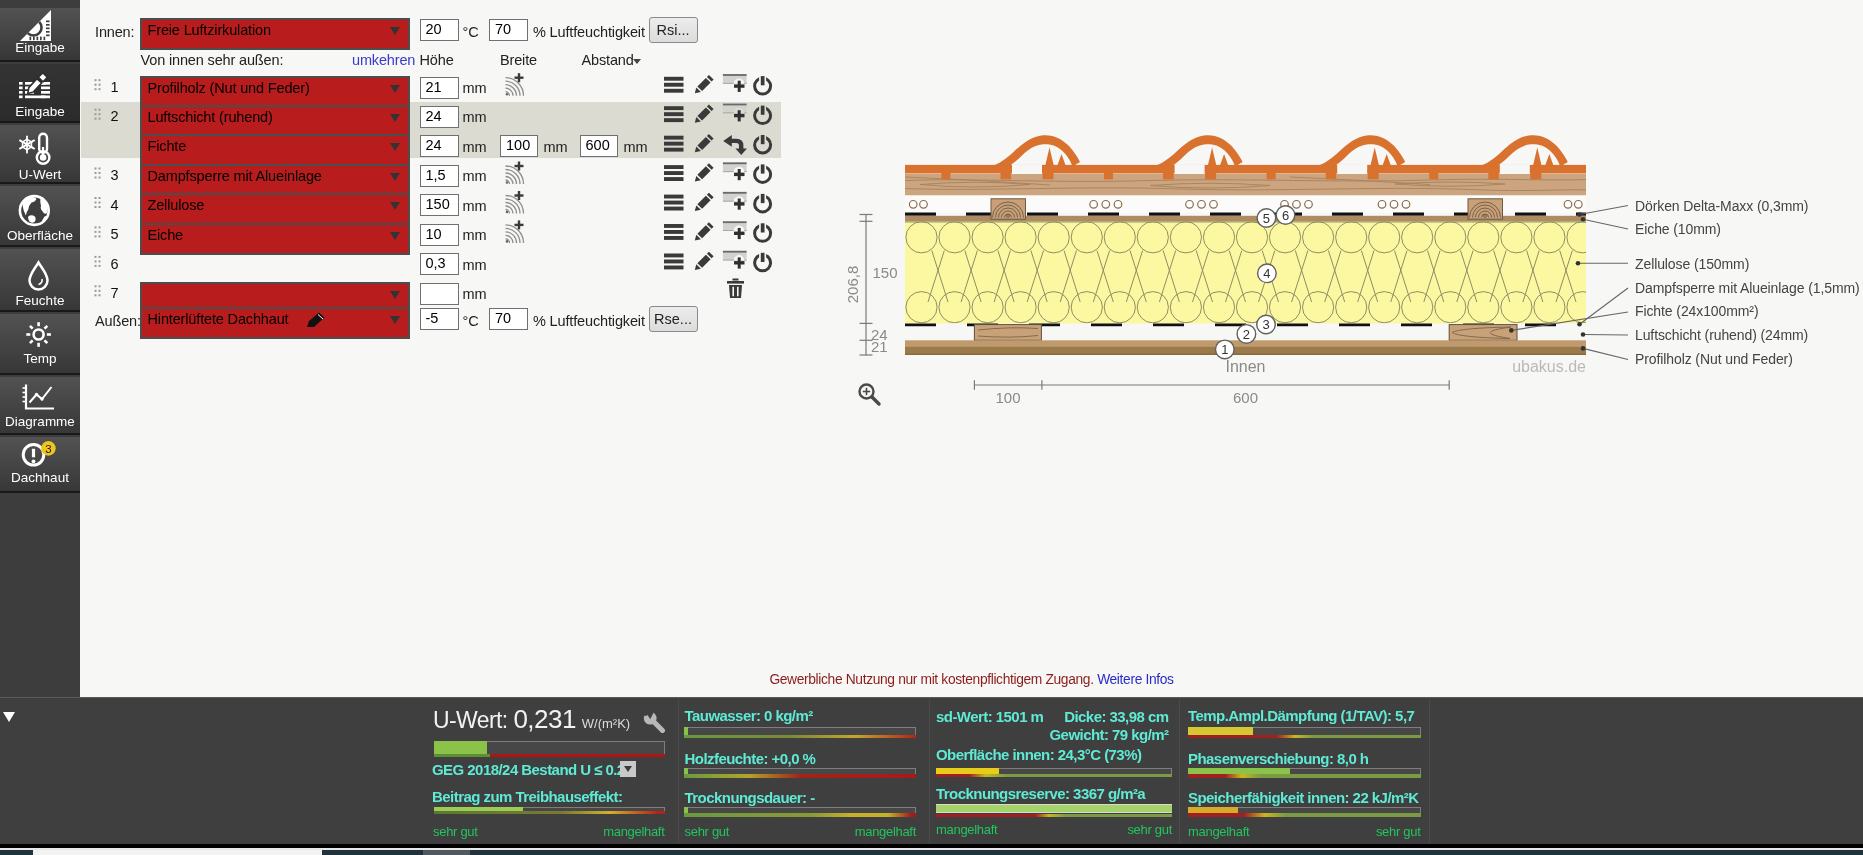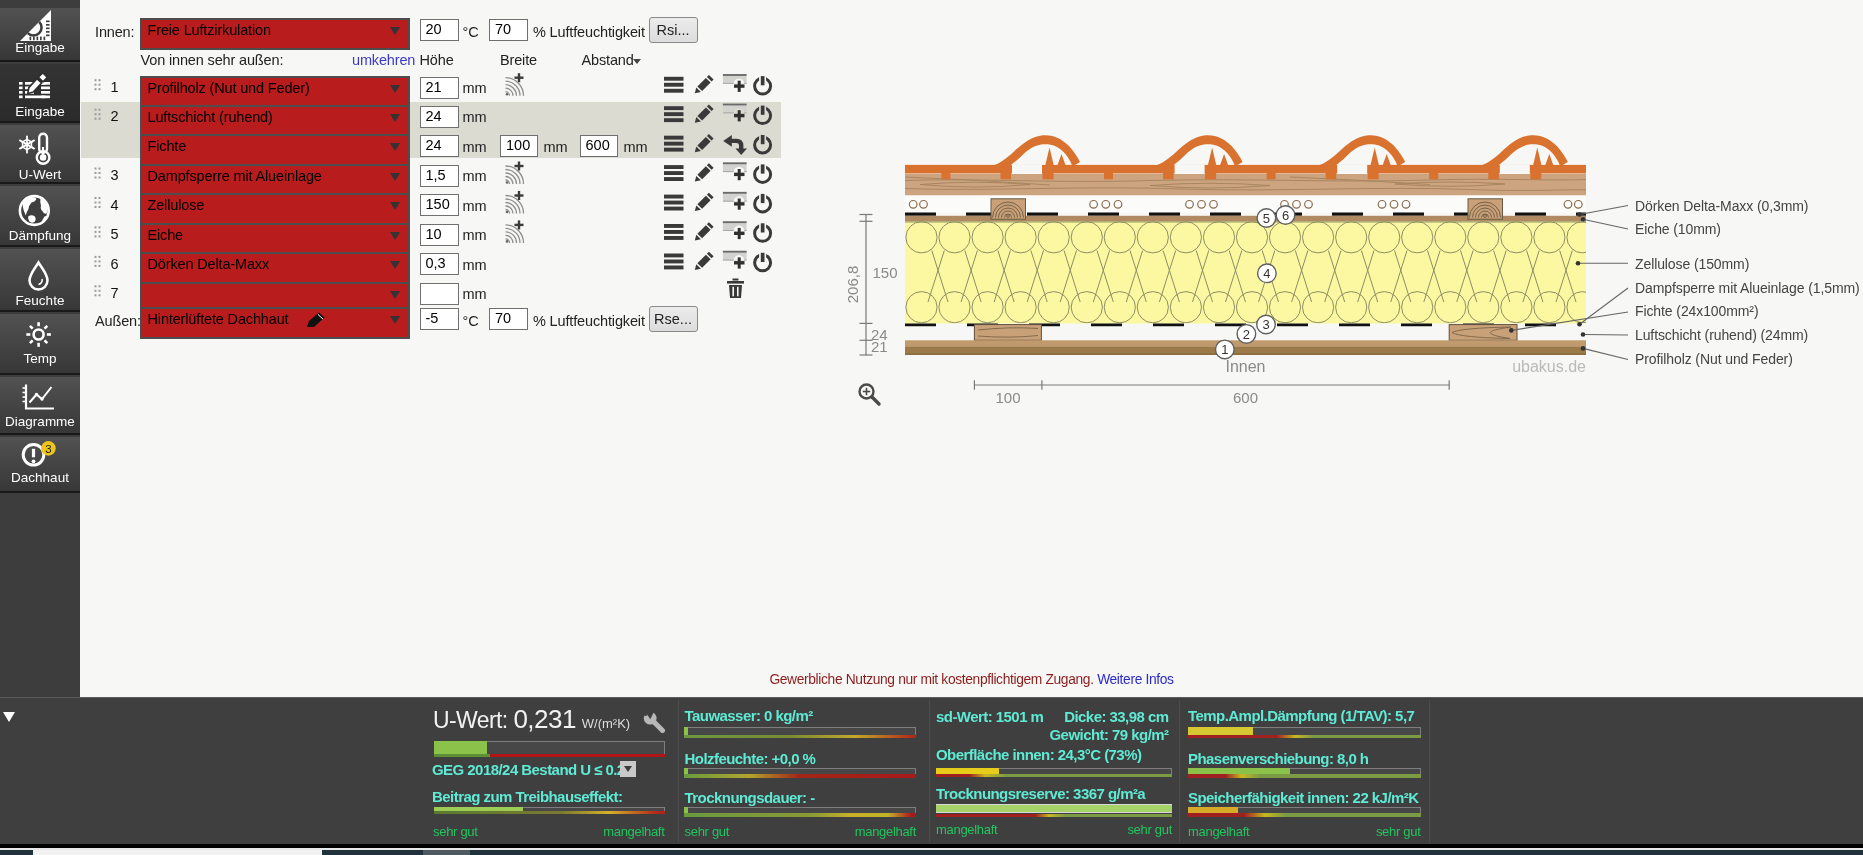--- a/index.html
+++ b/index.html
@@ -32,21 +32,21 @@
       <div class="sitem act" style="top:64px;height:59.3px"></div>
       <div class="sitem" style="top:125.3px;height:58.8px"></div>
       <div class="sitem" style="top:186.1px;height:60.70000000000002px"></div>
       <div class="sitem" style="top:248.8px;height:62.89999999999998px"></div>
       <div class="sitem" style="top:313.7px;height:61.10000000000002px"></div>
       <div class="sitem" style="top:376.8px;height:58.19999999999999px"></div>
       <div class="sitem" style="top:437px;height:56.10000000000002px"></div>
       <div class="slab" style="top:40.3px">Eingabe</div>
       <div class="slab" style="top:104.0px">Eingabe</div>
       <div class="slab" style="top:167.3px">U-Wert</div>
-      <div class="slab" style="top:227.7px">Dämpfung</div>
+      <div class="slab" style="top:227.7px">Oberfläche</div>
       <div class="slab" style="top:292.7px">Feuchte</div>
       <div class="slab" style="top:350.7px">Temp</div>
       <div class="slab" style="top:413.7px">Diagramme</div>
       <div class="slab" style="top:470.3px">Dachhaut</div>
     </div>
     <svg class="abs" style="left:0px;top:0px" width="80" height="500">
       <g>
         <polygon points="51,10 51,41 20,41" fill="#fff"></polygon>
         <path d="M27.8,33.2 A8,8 0 0 0 39.2,21.8" fill="none" stroke="#3e3e3e" stroke-width="2.6"></path>
         <rect x="46" y="20.5" width="3.6" height="1.7" fill="#3e3e3e"></rect>
@@ -164,21 +164,20 @@
     <div class="lab lab" style="left:462.5px;top:168.35px">mm</div>
     <div class="num lab" style="left:110.5px;top:196.8px">4</div>
     <div class="sel" style="left:139.5px;top:193.3px;width:270px">Zellulose<div class="tri" style="right:8px;top:7px"></div></div>
     <div class="inp" style="left:419.5px;top:194.3px;width:39px">150</div>
     <div class="lab lab" style="left:462.5px;top:197.8px">mm</div>
     <div class="num lab" style="left:110.5px;top:226.25px">5</div>
     <div class="sel" style="left:139.5px;top:222.75px;width:270px">Eiche<div class="tri" style="right:8px;top:7px"></div></div>
     <div class="inp" style="left:419.5px;top:223.75px;width:39px">10</div>
     <div class="lab lab" style="left:462.5px;top:227.25px">mm</div>
     <div class="num lab" style="left:110.5px;top:255.7px">6</div>
-    <div class="sel" style="left:139.5px;top:252.2px;width:270px">Dörken Delta-Maxx<div class="tri" style="right:8px;top:7px"></div></div>
     <div class="inp" style="left:419.5px;top:253.2px;width:39px">0,3</div>
     <div class="lab lab" style="left:462.5px;top:256.7px">mm</div>
     <div class="num lab" style="left:110.5px;top:285.15px">7</div>
     <div class="sel" style="left:139.5px;top:281.65px;width:270px">
       <div class="tri" style="right:8px;top:7px"></div>
     </div>
     <div class="inp" style="left:419.5px;top:282.65px;width:39px"></div>
     <div class="lab lab" style="left:462.5px;top:286.15px">mm</div>
     <div class="lab lab" style="left:95px;top:312.5px">Außen:</div>
     <div class="sel" style="left:139.5px;top:307px;width:270px">Hinterlüftete Dachhaut<svg class="abs" style="left:163px;top:2px" width="24" height="18">

